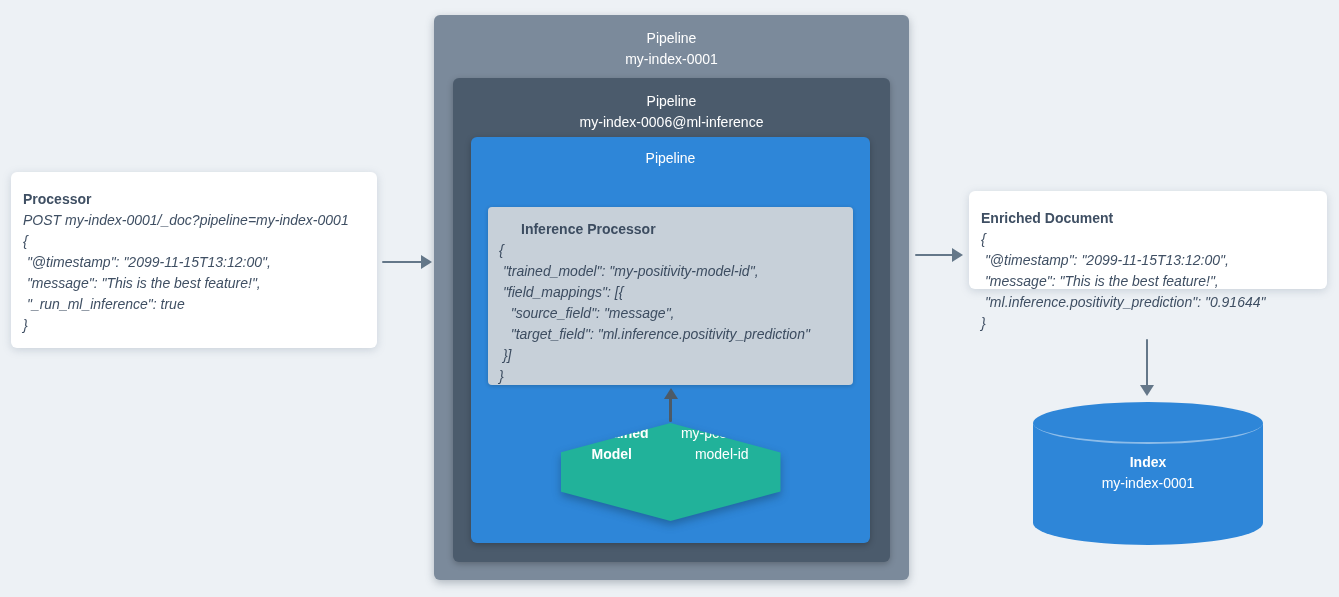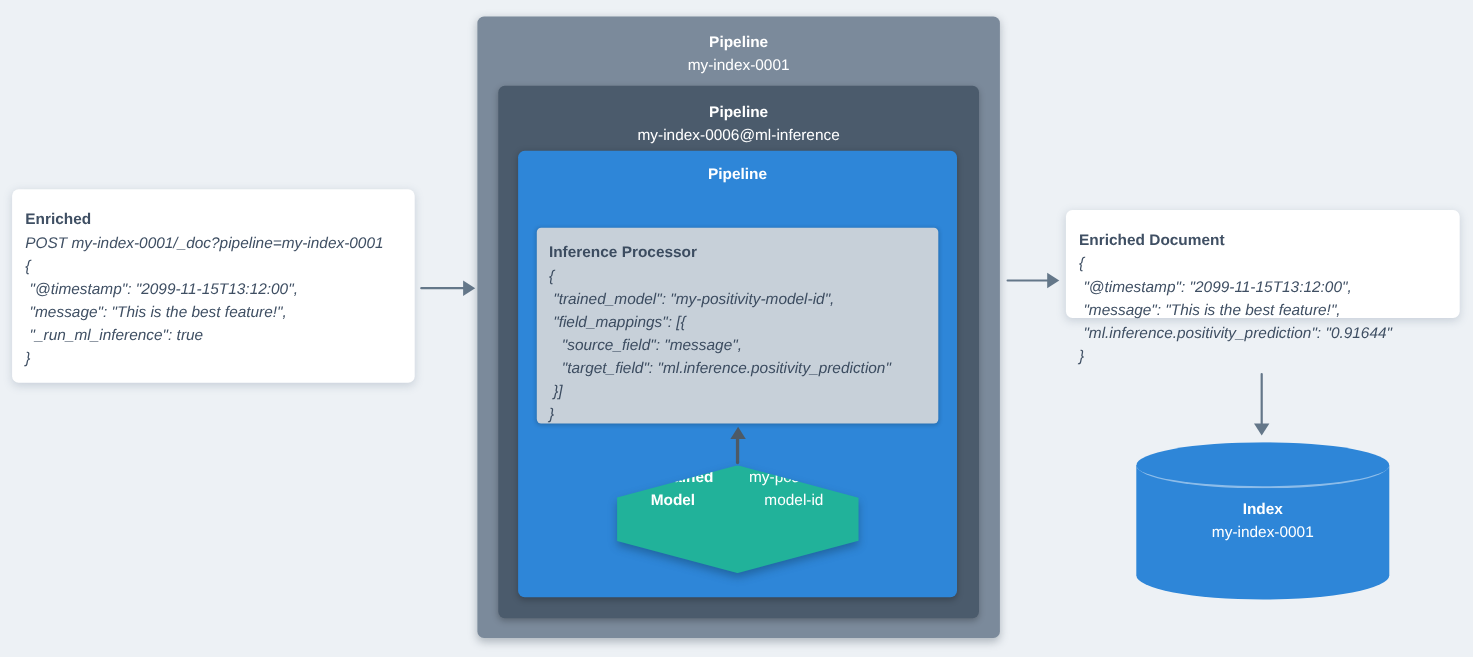--- a/index.html
+++ b/index.html
@@ -23,21 +23,21 @@
     line-height: 21px;
   }
   .card .card-title { font-weight: bold; }
   .code-line { white-space: pre; font-style: italic; }
 
   #document-card { left: 11px; top: 172px; width: 366px; height: 176px; }
   #enriched-card { left: 969px; top: 191px; width: 358px; height: 98px; }
 
   
   .pipe-header { text-align: center; color: #ffffff; line-height: 21px; }
-  .pipe-header .pipe-title { font-weight: bold; }
+  .pipe-header .pipe-title { font-weight: normal; }
 
   #outer-box {
     position: absolute; left: 434px; top: 15px; width: 475px; height: 565px;
     background: #7b8a9b; border-radius: 6px;
     box-shadow: 0 3px 8px rgba(60,75,90,.35);
     padding-top: 13px;
   }
   #mid-box {
     position: absolute; left: 19px; top: 63px; width: 437px; height: 484px;
     background: #4b5b6c; border-radius: 6px;
@@ -51,21 +51,21 @@
     padding-top: 11px;
   }
 
   #processor-box {
     position: absolute; left: 17px; top: 70px; width: 365px; height: 178px;
     background: #c7d0d9; border-radius: 4px;
     box-shadow: 0 1px 4px rgba(0,0,0,.2);
     padding: 12px 11px;
     color: #3c4c60; line-height: 21px;
   }
-  #processor-box .card-title { font-weight: bold; }
+  #processor-box .card-title { font-weight: bold; margin-left: 22px; }
 
   
   #hexagon-wrap {
     position: absolute; left: 50%; top: 286px; transform: translateX(-50%);
     filter: drop-shadow(0 4px 4px rgba(10,40,60,.35));
   }
   #hexagon {
     width: 220px; height: 98px;
     background: #21b29a;
     clip-path: polygon(50% 0%, 100% 30%, 100% 70%, 50% 100%, 0% 70%, 0% 30%);
@@ -130,21 +130,21 @@
 
   #arrow-doc-to-pipeline   { left: 382px; top: 254px; width: 50px; }
   #arrow-pipeline-to-doc   { left: 915px; top: 247px; width: 48px; }
   #arrow-doc-to-index      { left: 1139px; top: 339px; height: 57px; }
   #arrow-model-to-processor{ left: 50%; margin-left: -8px; top: 251px; height: 34px; }
 </style>
 </head>
 <body>
 
 <div class="card" id="document-card">
-  <div class="card-title">Enriched</div>
+  <div class="card-title">Processor</div>
   <div>
     <div class="code-line">POST my-index-0001/_doc?pipeline=my-index-0001</div>
     <div class="code-line">{</div>
     <div class="code-line"> "@timestamp": "2099-11-15T13:12:00",</div>
     <div class="code-line"> "message": "This is the best feature!",</div>
     <div class="code-line"> "_run_ml_inference": true</div>
     <div class="code-line">}</div>
   </div>
 </div>
 

